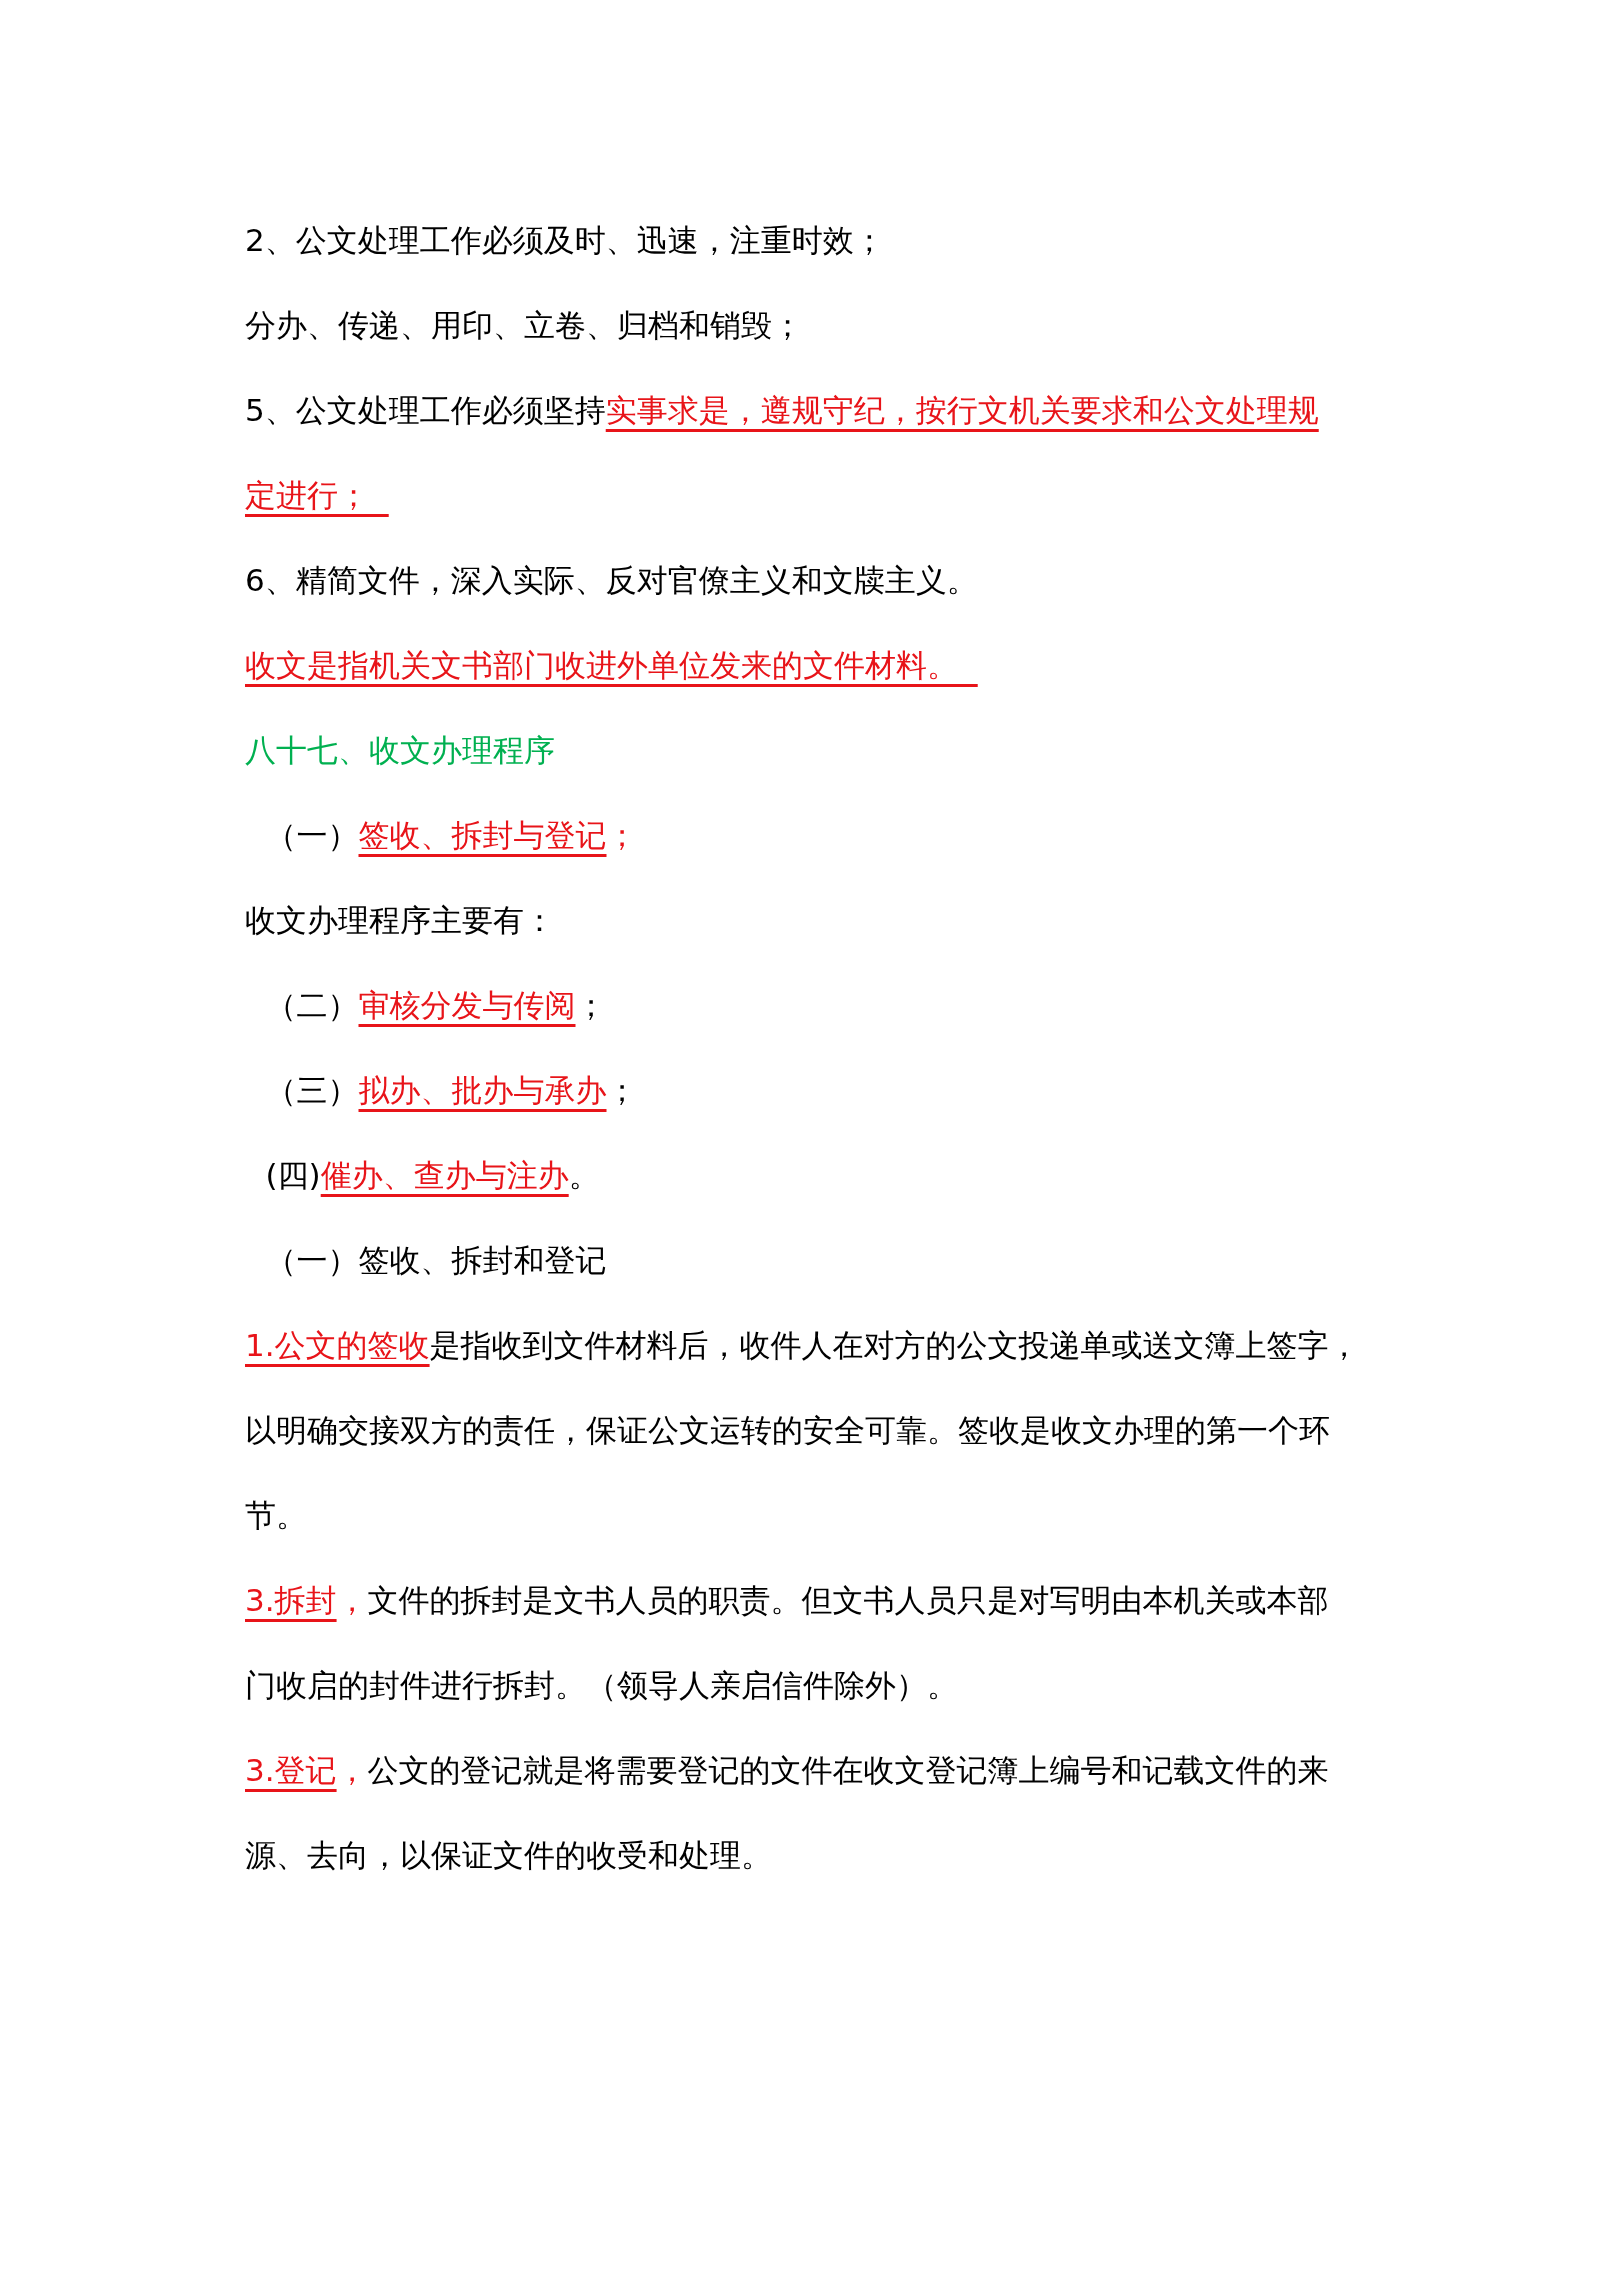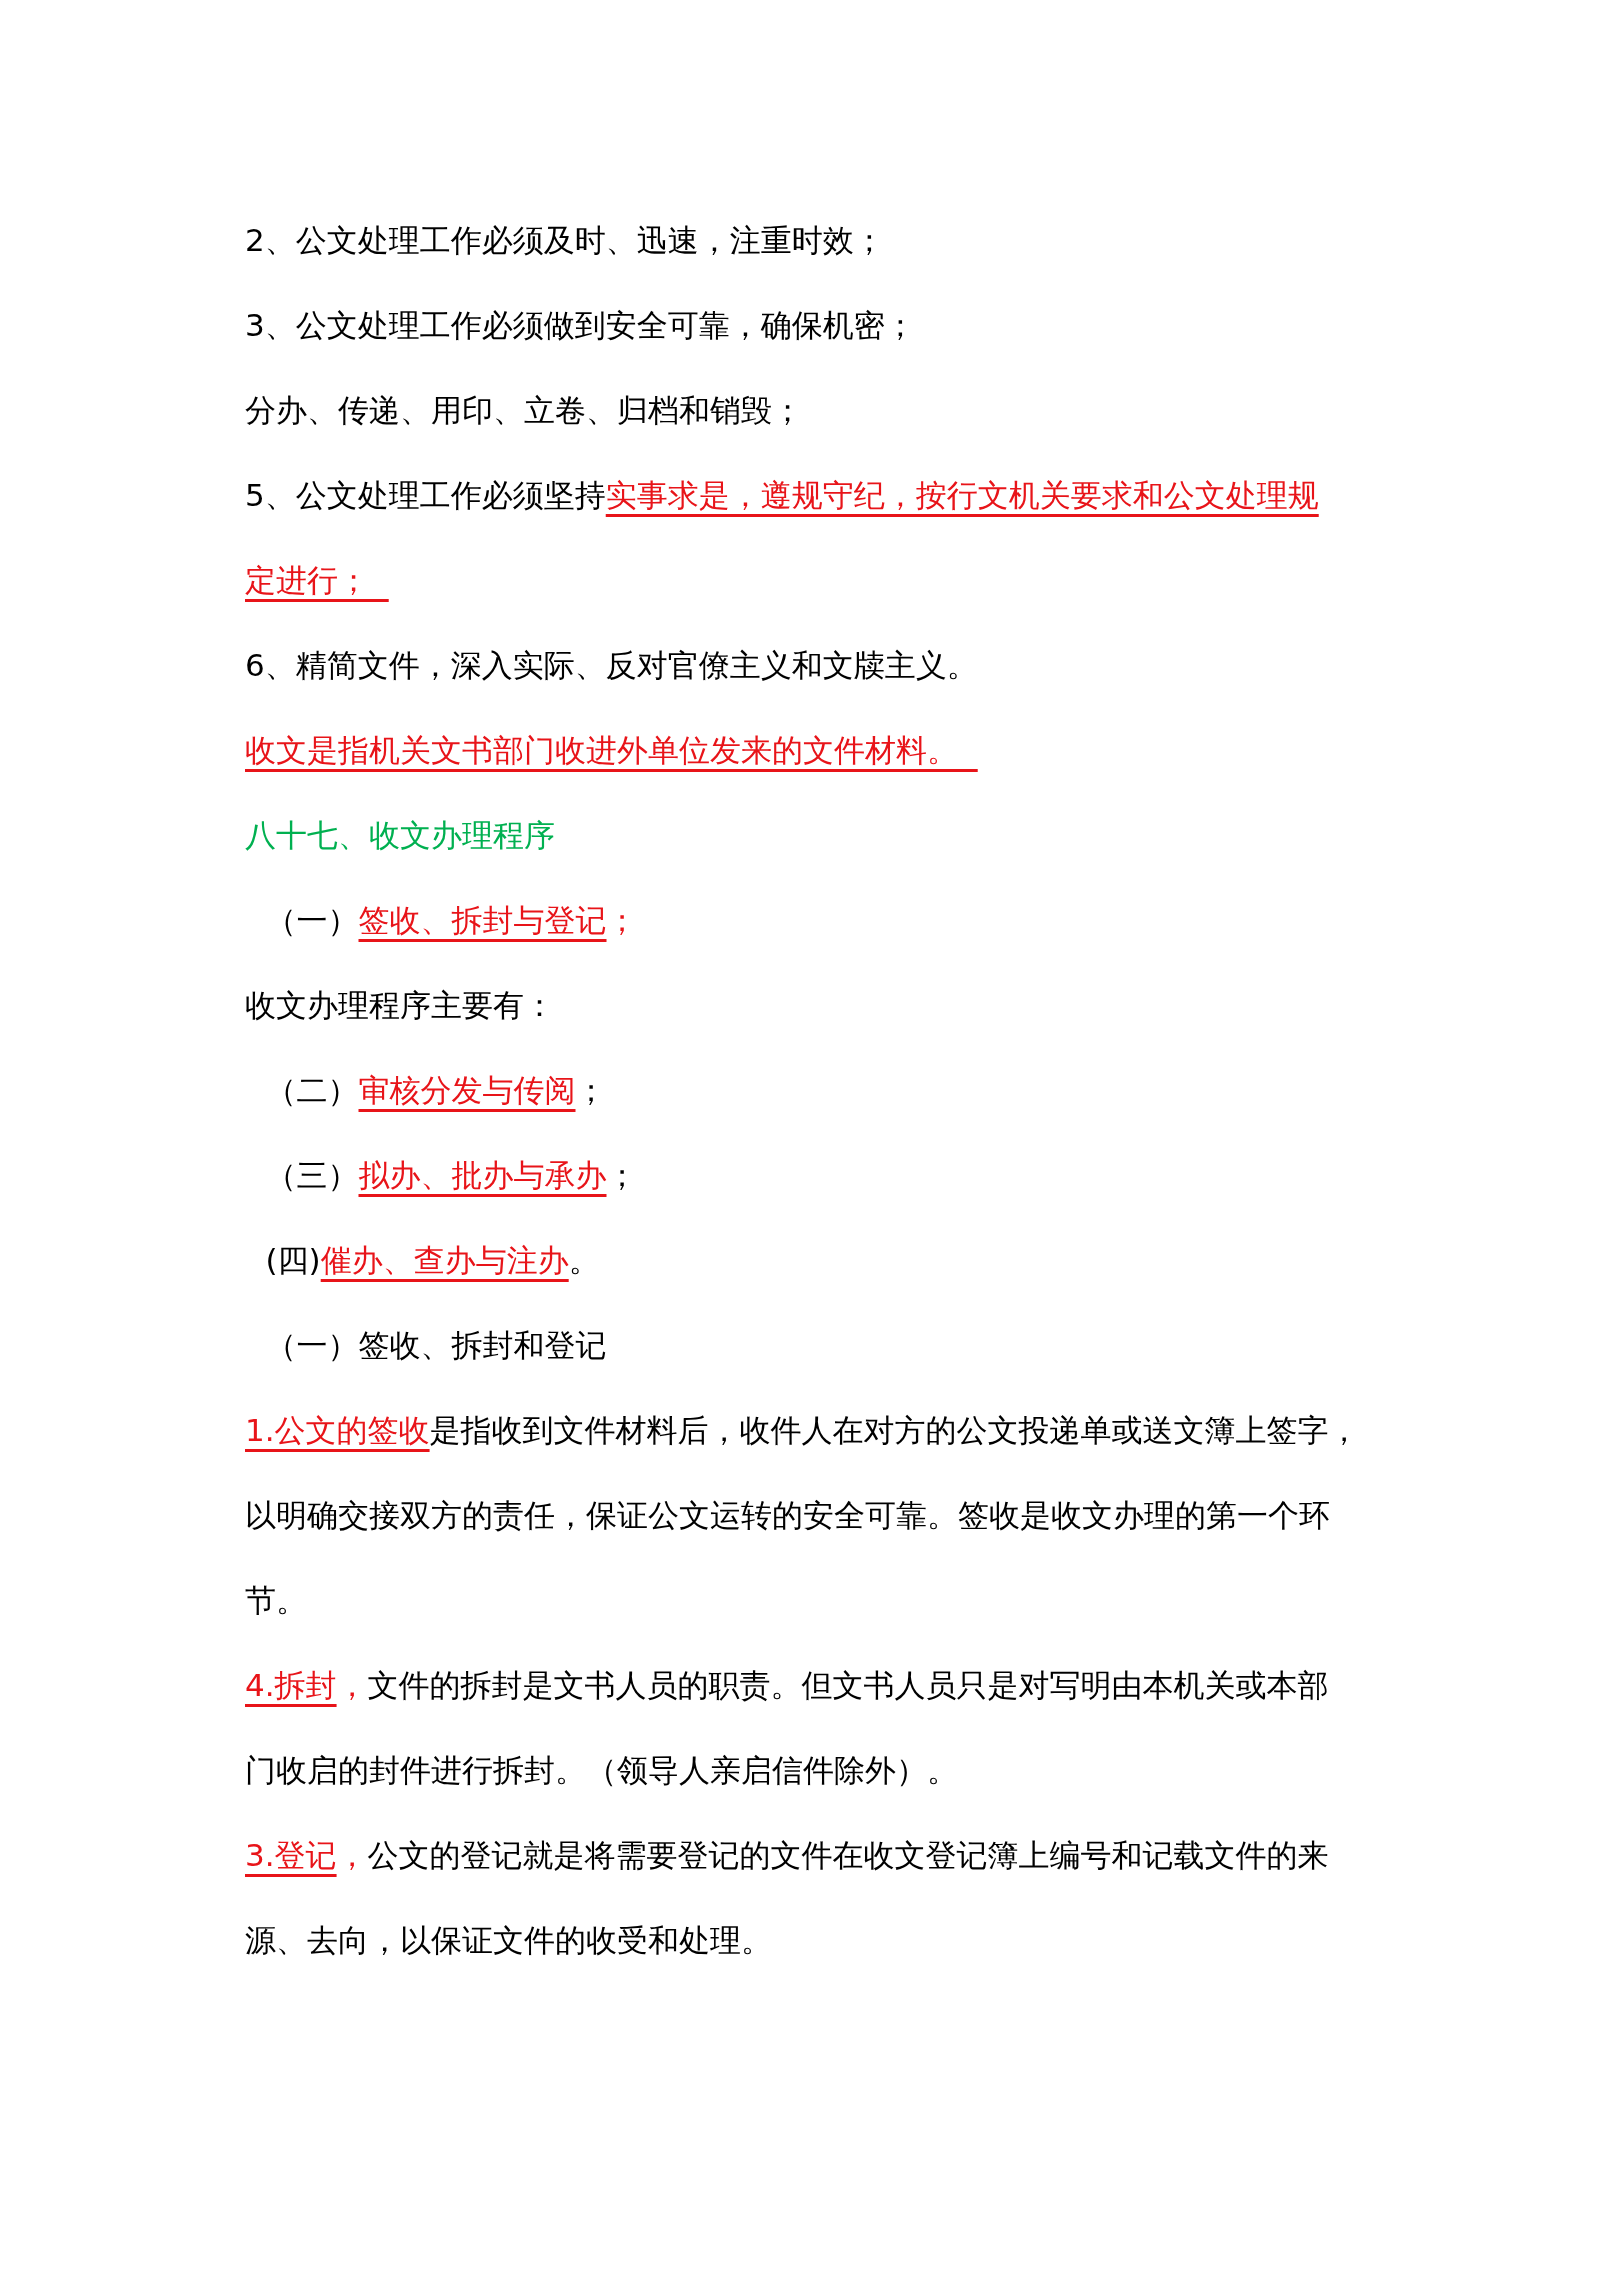--- a/index.html
+++ b/index.html
@@ -36,35 +36,34 @@
     text-decoration-thickness: 3.4px;
     text-underline-offset: 7.5px;
   }
 </style>
 </head>
 <body>
 
 <div class="page">
   <div class="doc-body">
       <div class="line"><span class="seg black">2、公文处理工作必须及时、迅速，注重时效；</span></div>
-      <div class="line"><span class="seg black">3、公文处理工作必须做到安全可靠，确保机密；</span></div>
       <div class="line"><span class="seg black">分办、传递、用印、立卷、归档和销毁；</span></div>
       <div class="line"><span class="seg black">5、公文处理工作必须坚持</span><span class="seg red u">实事求是，遵规守纪，按行文机关要求和公文处理规</span></div>
       <div class="line"><span class="seg red u">定进行；&nbsp;&nbsp;</span></div>
       <div class="line"><span class="seg black">6、精简文件，深入实际、反对官僚主义和文牍主义。</span></div>
       <div class="line"><span class="seg red u">收文是指机关文书部门收进外单位发来的文件材料。&nbsp;&nbsp;</span></div>
       <div class="line"><span class="seg green">八十七、收文办理程序</span></div>
       <div class="line indent"><span class="seg black">（一）</span><span class="seg red u">签收、拆封与登记</span><span class="seg red">；</span></div>
       <div class="line"><span class="seg black">收文办理程序主要有：</span></div>
       <div class="line indent"><span class="seg black">（二）</span><span class="seg red u">审核分发与传阅</span><span class="seg black">；</span></div>
       <div class="line indent"><span class="seg black">（三）</span><span class="seg red u">拟办、批办与承办</span><span class="seg black">；</span></div>
       <div class="line indent"><span class="seg black">(四)</span><span class="seg red u">催办、查办与注办</span><span class="seg black">。</span></div>
       <div class="line indent"><span class="seg black">（一）签收、拆封和登记</span></div>
       <div class="line"><span class="seg red u">1.公文的签收</span><span class="seg black">是指收到文件材料后，收件人在对方的公文投递单或送文簿上签字，</span></div>
       <div class="line"><span class="seg black">以明确交接双方的责任，保证公文运转的安全可靠。签收是收文办理的第一个环</span></div>
       <div class="line"><span class="seg black">节。</span></div>
-      <div class="line"><span class="seg red u">4.拆封</span><span class="seg red">，</span><span class="seg black">文件的拆封是文书人员的职责。但文书人员只是对写明由本机关或本部</span></div>
+      <div class="line"><span class="seg red u">3.拆封</span><span class="seg red">，</span><span class="seg black">文件的拆封是文书人员的职责。但文书人员只是对写明由本机关或本部</span></div>
       <div class="line"><span class="seg black">门收启的封件进行拆封。（领导人亲启信件除外）。</span></div>
       <div class="line"><span class="seg red u">3.登记</span><span class="seg red">，</span><span class="seg black">公文的登记就是将需要登记的文件在收文登记簿上编号和记载文件的来</span></div>
       <div class="line"><span class="seg black">源、去向，以保证文件的收受和处理。</span></div>
     </div>
 </div>
 
 
 </body></html>

